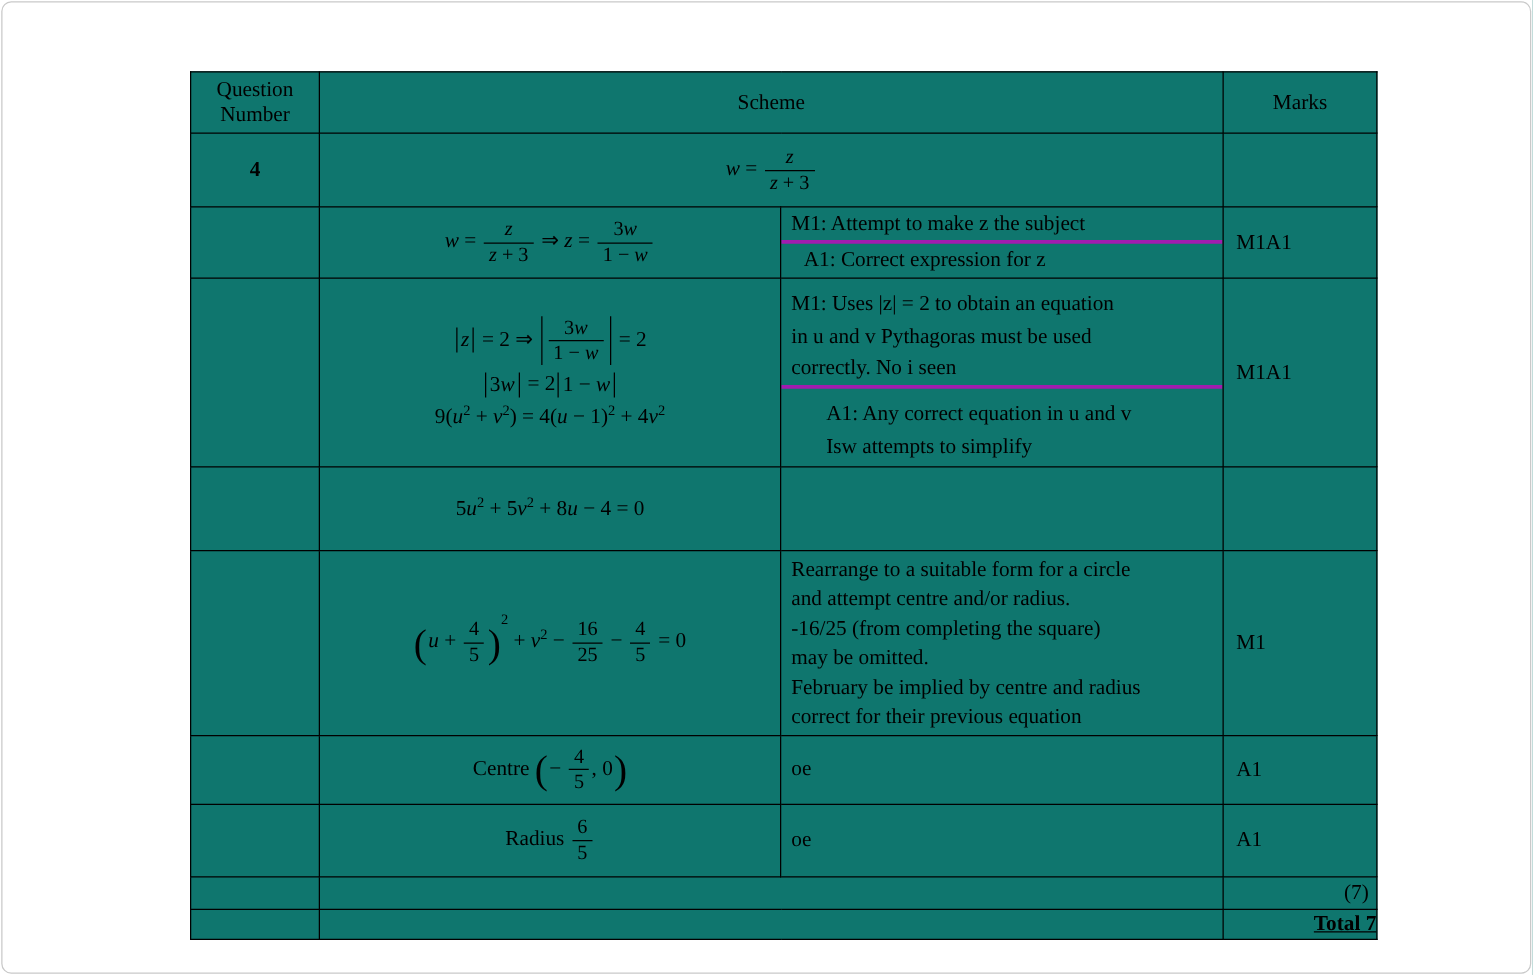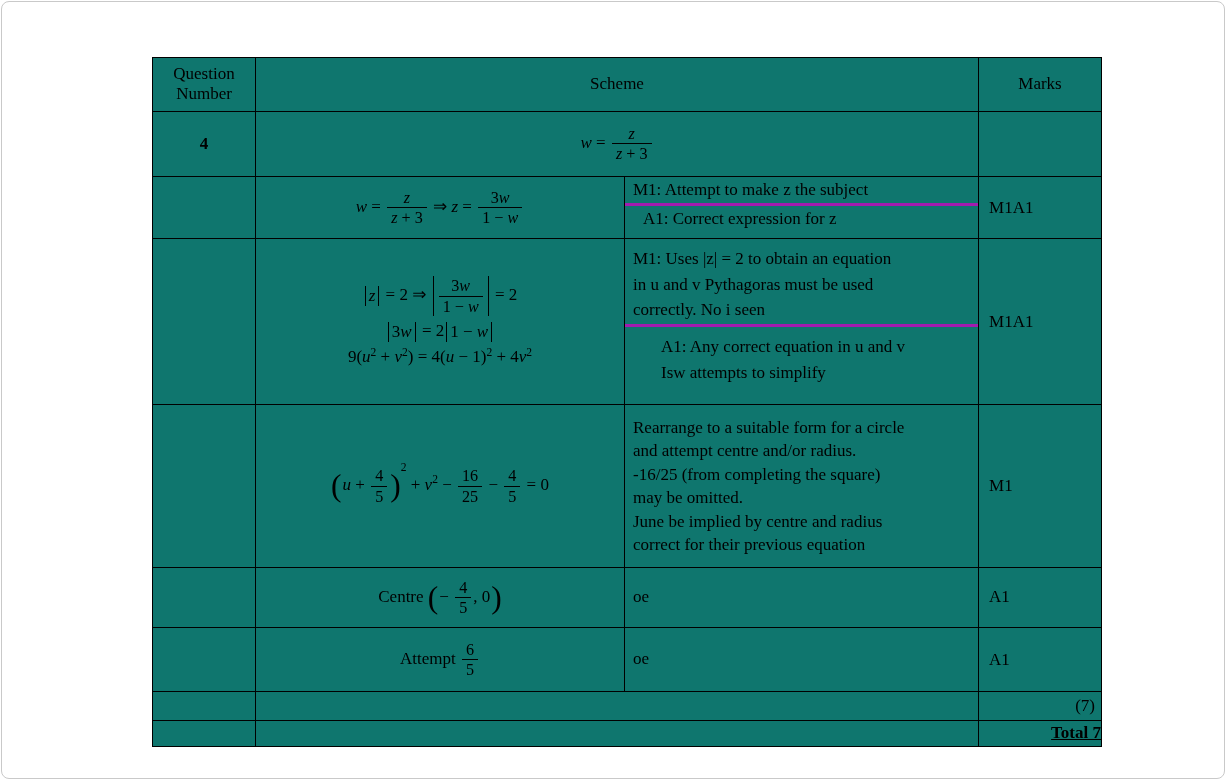--- a/index.html
+++ b/index.html
@@ -107,56 +107,64 @@
     <td class="splitcell r4">
       <div class="sub-top pre">M1: Uses |z| = 2 to obtain an equation
 in u and v Pythagoras must be used
 correctly. No i seen</div>
       <div class="sub-bottom pre">A1: Any correct equation in u and v
 Isw attempts to simplify</div>
     </td>
     <td class="markscell">M1A1</td>
   </tr>
 
+  <tr class="h67">
+    <td></td>
+    <td class="mathcell">
+      <span class="math"><span class="mt">5</span><span class="mi">u</span><span class="msup">2</span><span class="mt"> + 5</span><span class="mi">v</span><span class="msup">2</span><span class="mt"> + 8</span><span class="mi">u</span><span class="mt"> − 4 = 0</span></span>
+    </td>
+    <td class="commentcell"></td>
+    <td class="markscell"></td>
+  </tr>
 
   <tr class="h144">
     <td></td>
     <td class="mathcell">
       <span class="math"><span class="pgroup">
               <span class="bparen">(</span>
               <span class="pinner"><span class="mi">u</span><span class="mt"> + </span><span class="frac"><span class="fnum"><span class="mt">4</span></span><span class="fden"><span class="mt">5</span></span></span></span>
               <span class="bparen">)</span>
             </span><span class="msup hi">2</span><span class="mt"> + </span><span class="mi">v</span><span class="msup">2</span><span class="mt"> − </span><span class="frac"><span class="fnum"><span class="mt">16</span></span><span class="fden"><span class="mt">25</span></span></span><span class="mt"> − </span><span class="frac"><span class="fnum"><span class="mt">4</span></span><span class="fden"><span class="mt">5</span></span></span><span class="mt"> = 0</span></span>
     </td>
     <td class="commentcell tight pre">Rearrange to a suitable form for a circle
 and attempt centre and/or radius.
 -16/25 (from completing the square)
 may be omitted.
-June be implied by centre and radius
+February be implied by centre and radius
 correct for their previous equation</td>
     <td class="markscell">M1</td>
   </tr>
 
   <tr class="h55">
     <td></td>
     <td class="mathcell">
       <span class="math"><span class="mt">Centre </span><span class="pgroup">
               <span class="bparen">(</span>
               <span class="pinner"><span class="mt">− </span><span class="frac"><span class="fnum"><span class="mt">4</span></span><span class="fden"><span class="mt">5</span></span></span><span class="mt">, 0</span></span>
               <span class="bparen">)</span>
             </span></span>
     </td>
     <td class="commentcell">oe</td>
     <td class="markscell">A1</td>
   </tr>
 
   <tr class="h58">
     <td></td>
     <td class="mathcell">
-      <span class="math"><span class="mt">Attempt </span><span class="frac"><span class="fnum"><span class="mt">6</span></span><span class="fden"><span class="mt">5</span></span></span></span>
+      <span class="math"><span class="mt">Radius </span><span class="frac"><span class="fnum"><span class="mt">6</span></span><span class="fden"><span class="mt">5</span></span></span></span>
     </td>
     <td class="commentcell">oe</td>
     <td class="markscell">A1</td>
   </tr>
 
   <tr class="h26">
     <td></td>
     <td colspan="2"></td>
     <td class="markscell right">(7)</td>
   </tr>

